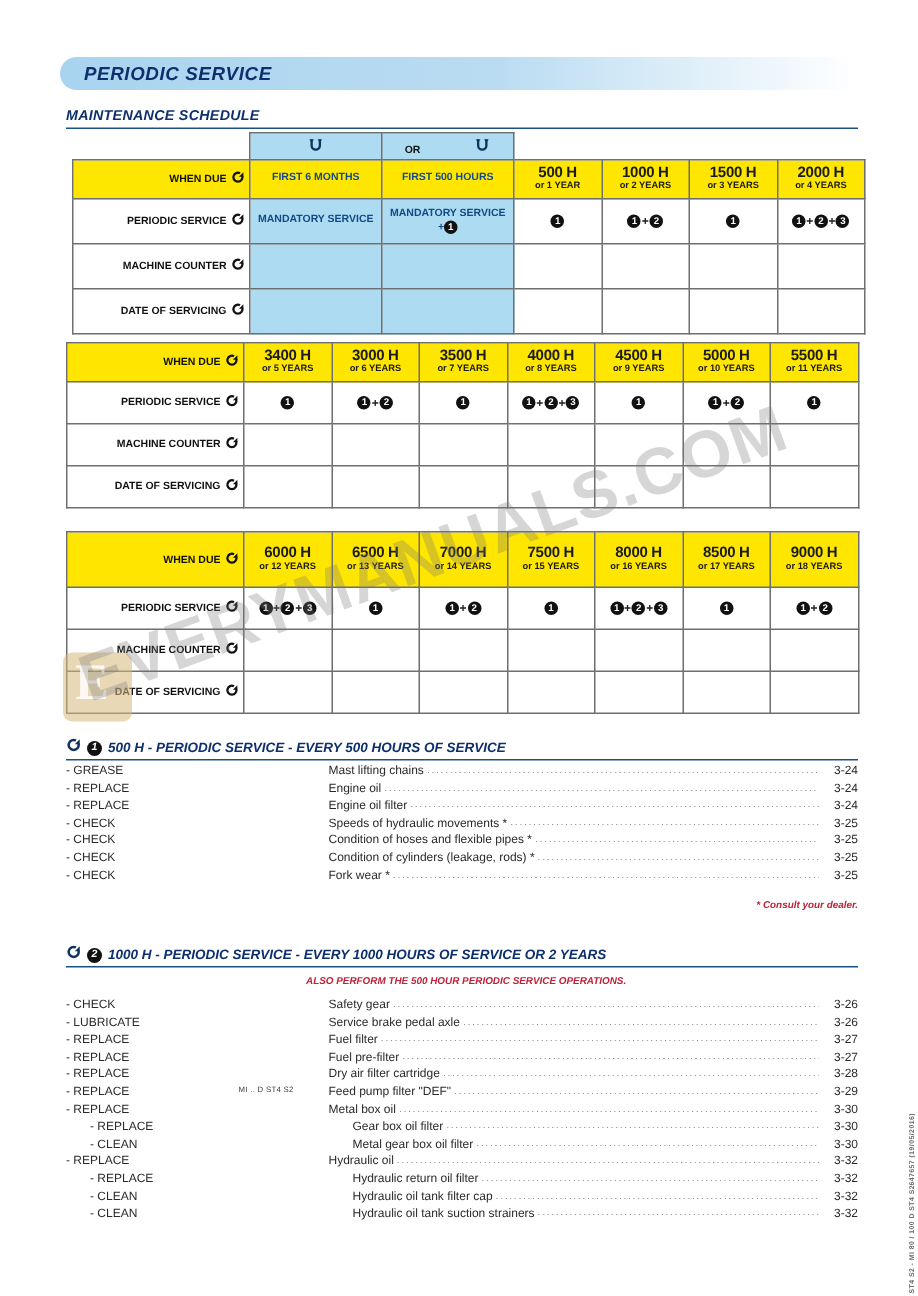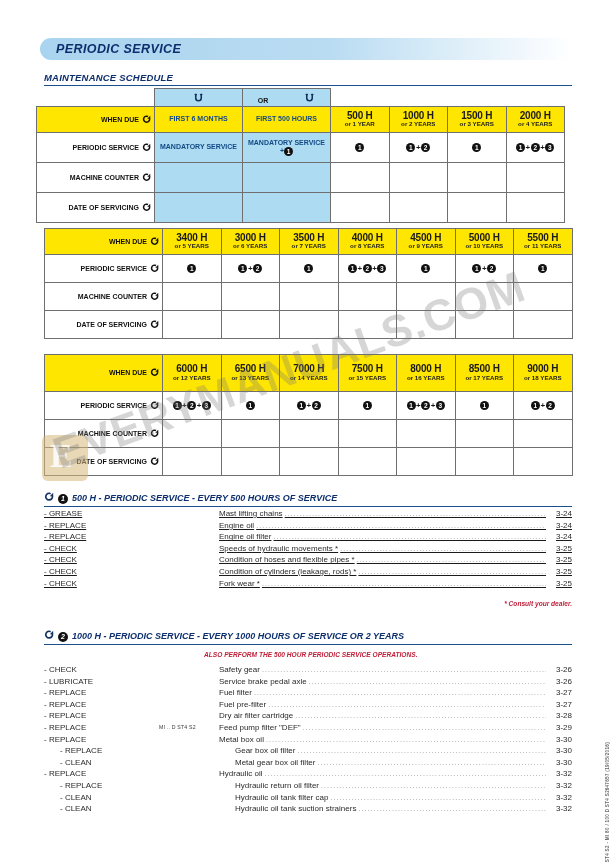--- a/index.html
+++ b/index.html
@@ -136,21 +136,21 @@
   <div class="watermark">
     <div class="wm-badge"></div>
     <div class="wm-text">EVERYMANUALS.COM</div>
   </div>
 
   <div class="title-bar">
     <span>PERIODIC SERVICE</span>
   </div>
   <div class="sub-title">MAINTENANCE SCHEDULE</div>
 
-  <table class="sched" id="t1" style="left:36px; top:88px; width:528px;">
+  <table class="sched" id="t1" style="left:48px; top:88px; width:528px;">
     <colgroup>
       <col style="width:118px">
         <col style="width:88px">
         <col style="width:88px">
       <col style="width:58.5px">
         <col style="width:58.5px">
         <col style="width:58.5px">
         <col style="width:58.5px">
     </colgroup>
     <tbody>
@@ -422,21 +422,21 @@
     </tbody>
   </table>
 
   <div class="sec-head" style="top:492px;">
     <span class="loop"><svg width="10" height="10" viewBox="0 0 24 24">
           <path d="M20 9a8 8 0 1 1-4-5" fill="none" stroke="#12325e" stroke-width="4"></path>
           <path d="M22 2v8h-8z" fill="#12325e"></path>
         </svg></span><span class="cn">1</span><span>500 H - PERIODIC SERVICE - EVERY 500 HOURS OF SERVICE</span>
   </div>
 
-  <div class="svc" id="list500" style="top:508px;text-decoration:underline;">
+  <div class="svc" id="list500" style="top:508px;">
       <div class="row">
         <div class="act">- GREASE</div>
         <div class="variant"></div>
         <div class="desc">Mast lifting chains</div>
         <div class="dots">................................................................................................................................................................</div>
         <div class="pg">3-24</div>
       </div>
       <div class="row">
         <div class="act">- REPLACE</div>
         <div class="variant"></div>

